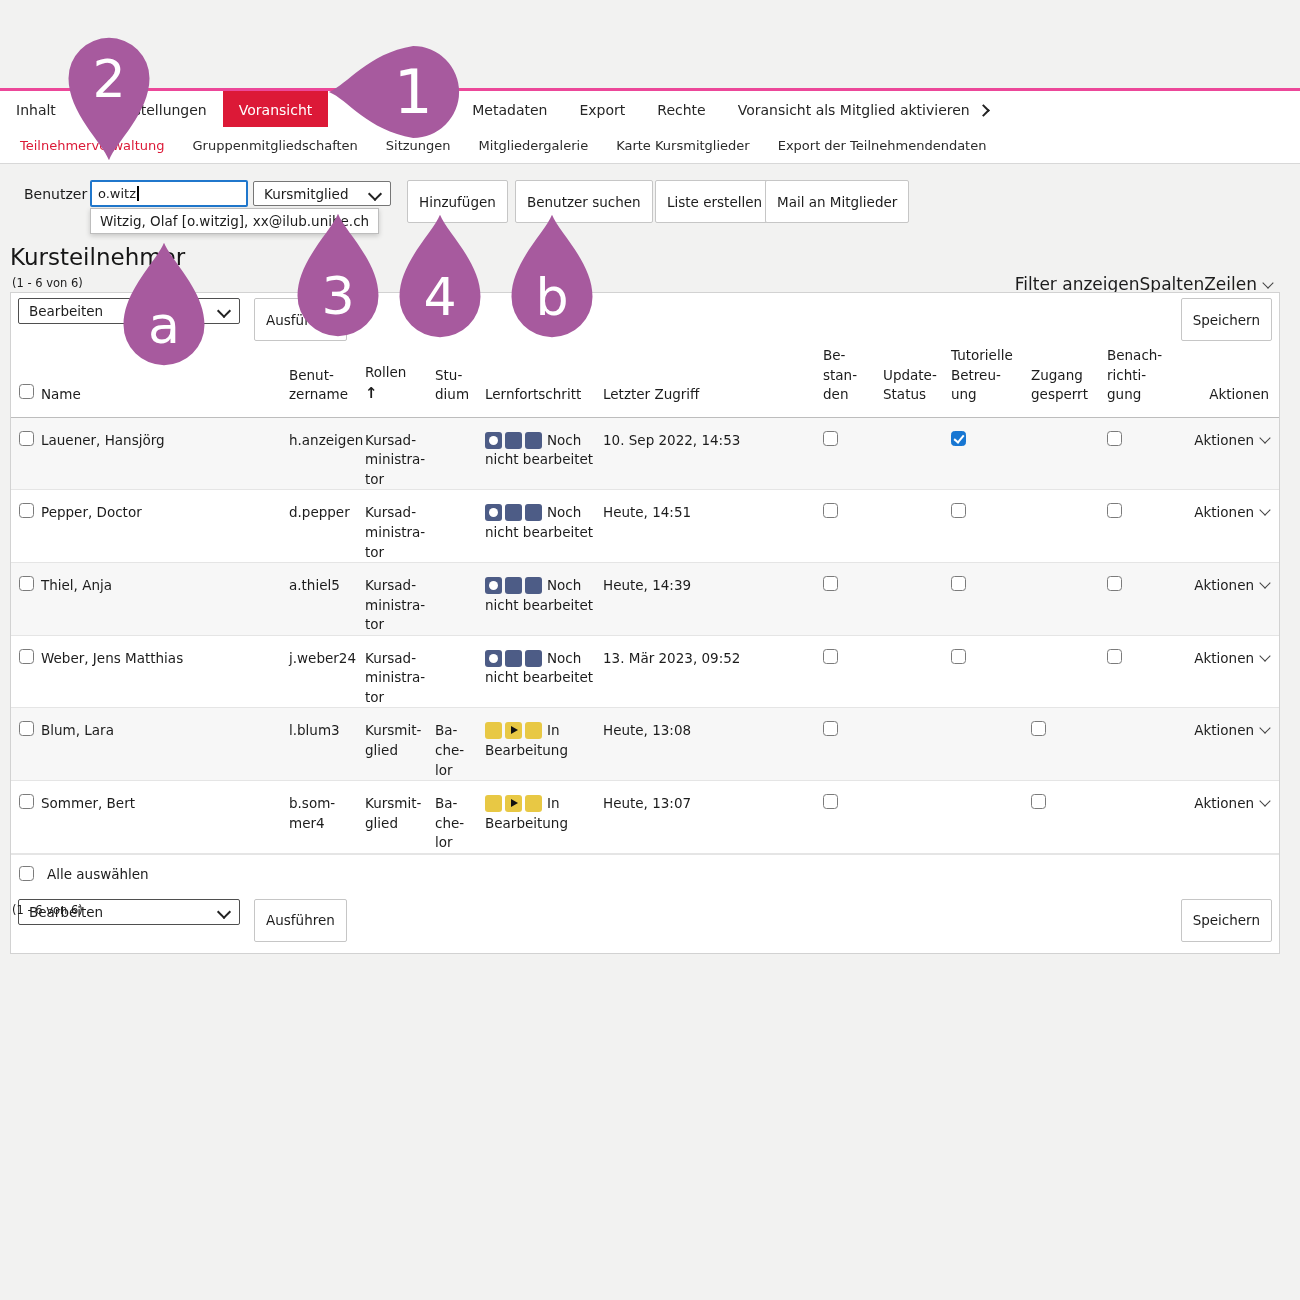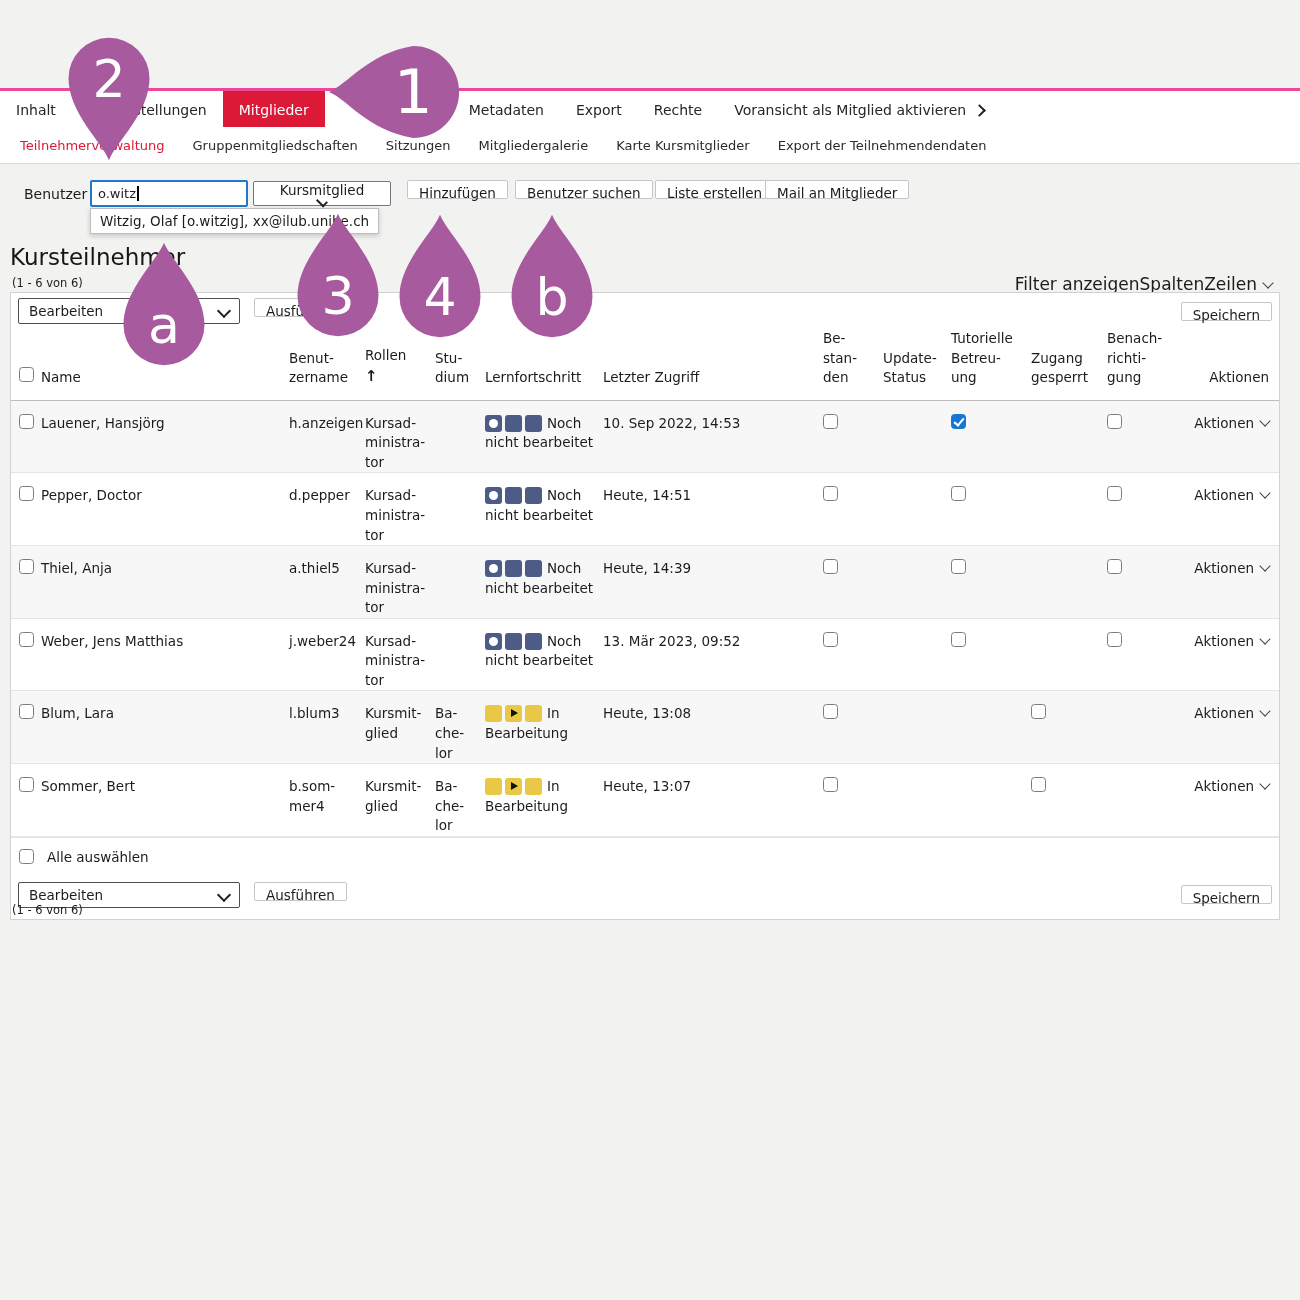--- a/index.html
+++ b/index.html
@@ -32,23 +32,23 @@
   .fake-input { position:absolute; left:90px; top:8px; width:142px; height:23px;
     background:#fff; border:2px solid var(--focus-blue); border-radius:2px;
     padding:0 6px; font-size:13px; display:flex; align-items:center; }
   .caret { display:inline-block; width:1.5px; height:15px; background:#000; margin-left:1px; }
   .autocomplete { position:absolute; left:90px; top:36px; height:24px; background:#fff;
     border:1px solid #bdbdbd; box-shadow:0 2px 5px rgba(0,0,0,.18); padding:0 9px;
     display:flex; align-items:center; font-size:13.5px; white-space:nowrap; z-index:10; }
   .fake-select { background:#fff; border:1px solid #767676; border-radius:2px; height:25px;
     padding:0 10px; display:flex; align-items:center; justify-content:space-between;
     font-size:13.5px; box-sizing:border-box; cursor:pointer; }
-  .role-select { position:absolute; left:253px; top:9px; width:138px;flex-direction:column; }
+  .role-select { position:absolute; left:253px; top:9px; width:138px; }
   .btn { background:#fff; border:1px solid #c6c6c6; border-radius:2px; font-size:13.5px;
-    color:#1c1c1c; padding:4px 11px; font-family:inherit; cursor:pointer; height:19px; box-sizing:border-box; }
+    color:#1c1c1c; padding:4px 11px; font-family:inherit; cursor:pointer; height:43px; box-sizing:border-box; }
   .btn-add { position:absolute; left:407px; top:8px; }
   .btn-search { position:absolute; left:515px; top:8px; }
   .btn-list { position:absolute; left:655px; top:8px; }
   .btn-mail { position:absolute; left:765px; top:8px; }
   
   .h2 { position:absolute; left:10px; top:244px; font-size:23px; font-weight:400; color:#161616; }
   .count-top { position:absolute; left:12px; top:276px; font-size:11.5px; }
   .viewlinks { position:absolute; top:274px; right:28px; display:flex; font-size:17px; }
   .viewlinks span { cursor:pointer; }
   
@@ -101,21 +101,21 @@
 </style>
 </head>
 <body>
 
 <div class="page">
 
 
   <nav class="tabbar">
     <span class="tab">Inhalt</span>
     <span class="tab tab-einst">Einstellungen</span>
-    <span class="tab active">Mitglieder</span>
+    <span class="tab active">Voransicht</span>
     <span class="tab tab-meta">Metadaten</span>
     <span class="tab">Export</span>
     <span class="tab">Rechte</span>
     <span class="tab">
       <span>Voransicht als Mitglied aktivieren</span>
       <span class="chev-right"></span>
     </span>
   </nav>
 
   <nav class="subtabbar">

